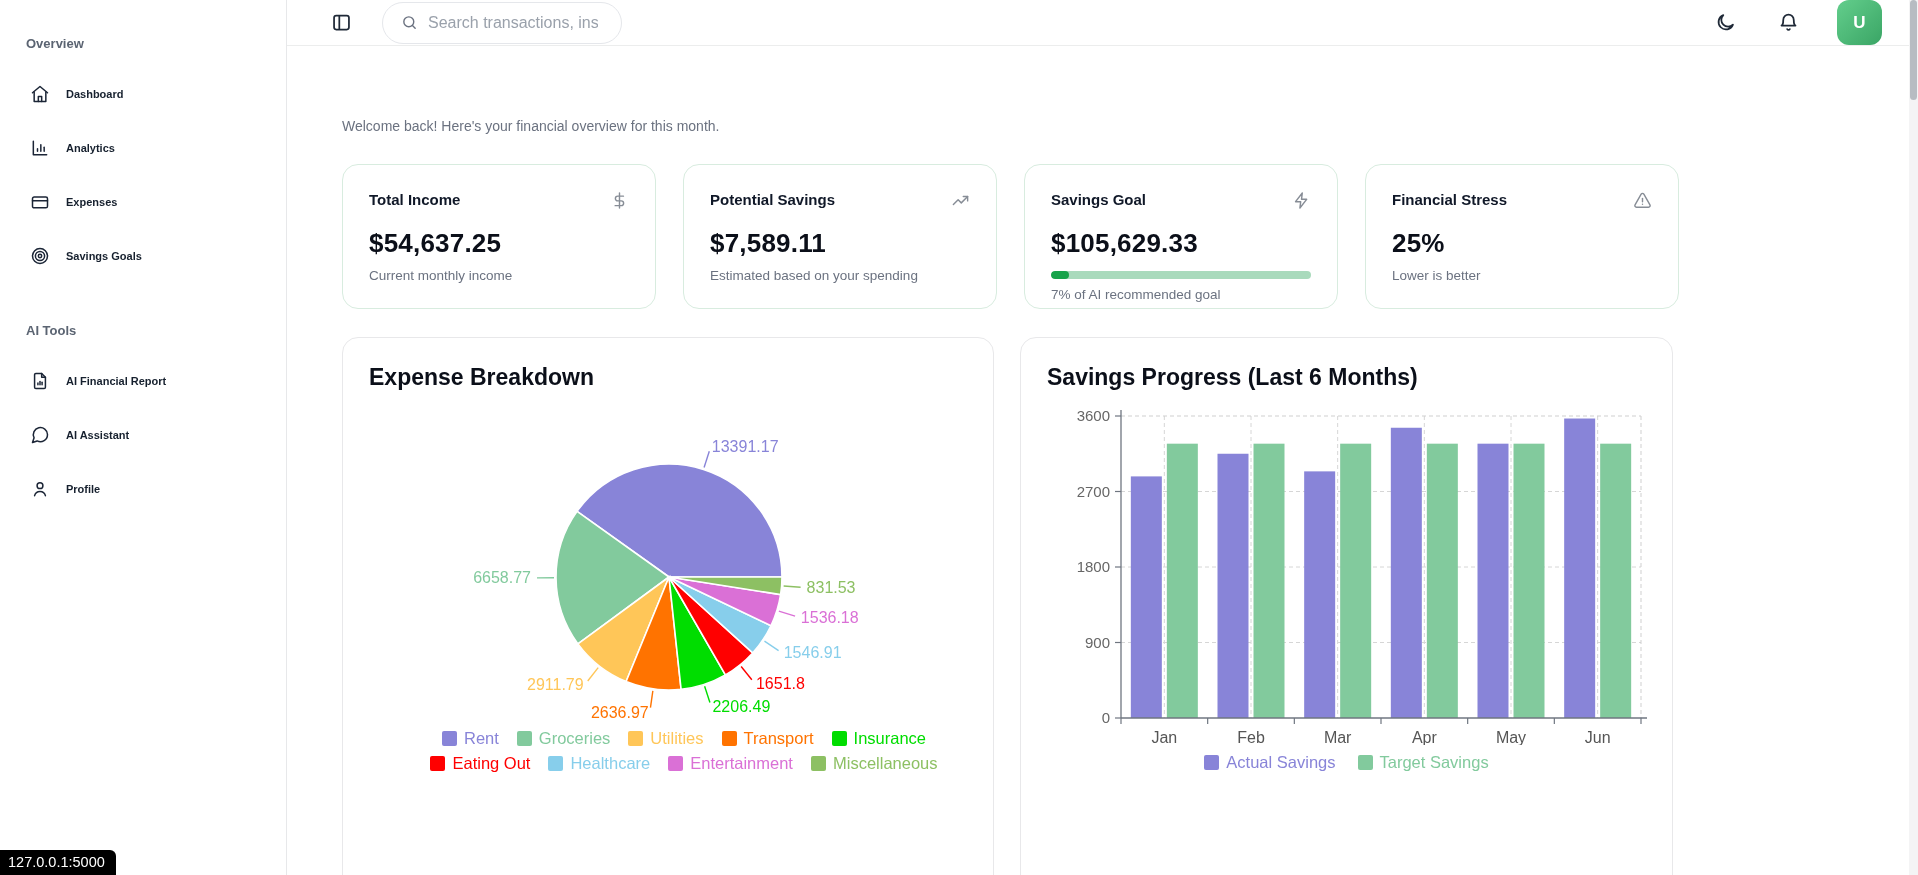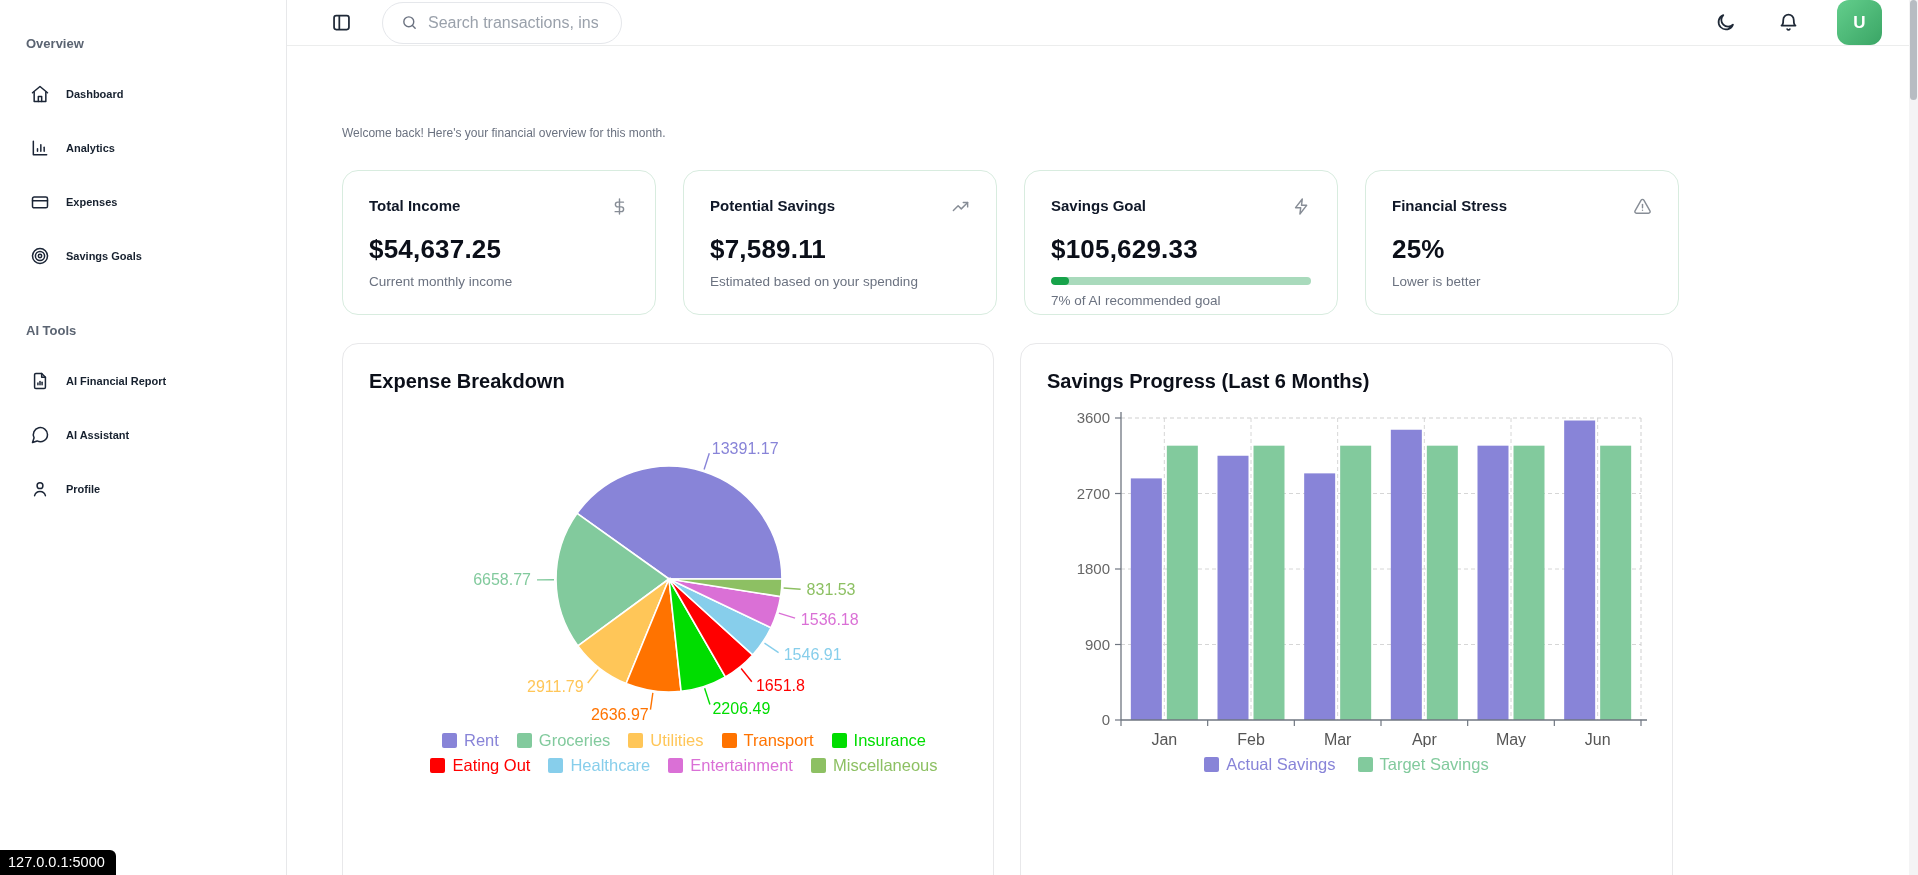--- a/index.html
+++ b/index.html
@@ -36,39 +36,39 @@
   .search-pill input::placeholder { color:#9aa1ab; }
   .topbar-right { margin-left:auto; display:flex; align-items:center; gap:34px; }
   .avatar { width:45px; height:45px; border-radius:12px; border:none; cursor:pointer;
     background:linear-gradient(135deg,#63ce8c,#3aa565); color:#fff; font-size:17px;
     font-weight:700; display:flex; align-items:center; justify-content:center;
     font-family:inherit; }
 
   
   .main { padding:58px 0 0 55px; }
   .page-title { font-size:31px; font-weight:800; color:#0b0f19; }
-  .page-subtitle { margin-top:22px; font-size:12px; color:#6b7280; }
+  .page-subtitle { margin-top:14px; font-size:14px; color:#6b7280; }
 
   .cards-row { display:flex; gap:27px; margin-top:30px; }
   .metric-card { width:314px; height:145px; background:#fff; border:1px solid #d8ecdf;
     border-radius:16px; padding:26px; }
   .metric-head { display:flex; align-items:flex-start; justify-content:space-between; }
   .metric-title { font-size:15px; font-weight:700; color:#101828; }
   .metric-head svg { width:19px; height:19px; stroke:#878d96; }
   .metric-value { margin-top:18px; font-size:26px; font-weight:800; color:#0b0f19; letter-spacing:.2px; }
   .metric-sub { margin-top:9px; font-size:13.5px; color:#6b7280; }
   .progress-track { margin-top:12px; height:8px; border-radius:4px; background:#a9dabc; overflow:hidden; }
   .progress-fill { height:100%; border-radius:4px; background:#17a34a; }
   .metric-card .progress + .metric-sub { margin-top:8px; }
 
   .charts-row { display:flex; gap:26px; margin-top:28px; }
   .chart-card { background:#fff; border:1px solid #e8e8ea; border-radius:16px; padding:26px; height:562px; }
   .chart-card.pie { width:652px; }
   .chart-card.bar { width:653px; }
-  .chart-title { font-size:20px; font-weight:700; color:#0b0f19; }
+  .chart-title { font-size:23px; font-weight:700; color:#0b0f19; }
   .chart-body { margin-top:10px; }
 
   .legend-rows { display:flex; flex-direction:column; align-items:center; gap:6px; margin-top:2px; }
   .legend-row { display:flex; justify-content:center; gap:18px;padding-left:32px; }
   .legend-item { display:flex; align-items:center; gap:7px; font-size:16.5px; }
   .legend-swatch { width:15px; height:15px; border-radius:2px; display:inline-block; }
   .bar-legend { display:flex; justify-content:center; gap:22px; margin-top:4px; }
 
   
   .statusbar { position:fixed; left:0; bottom:0; background:#000; color:#fff;

